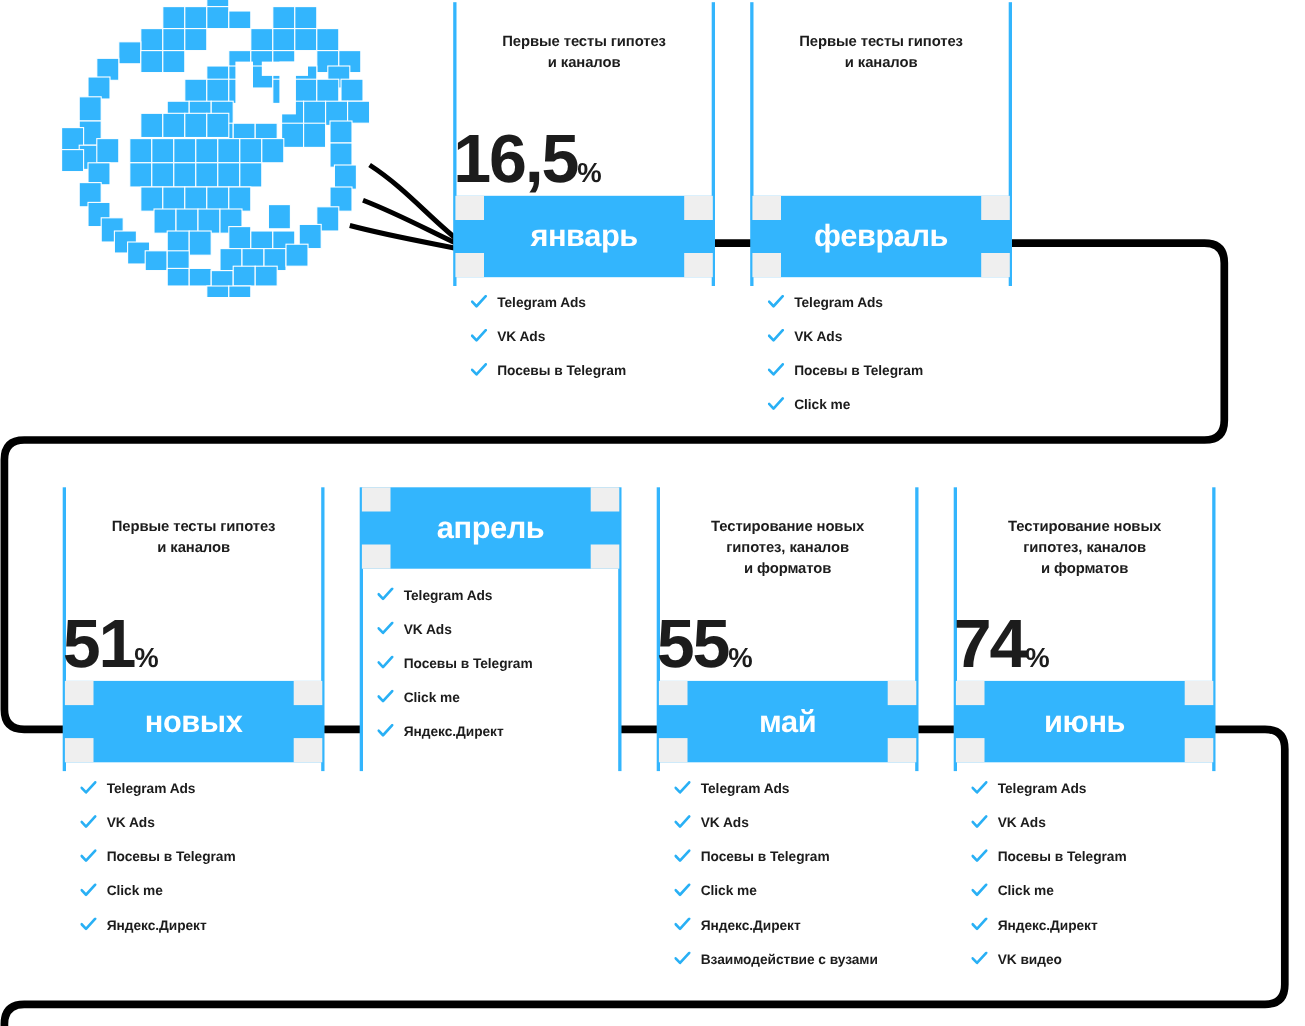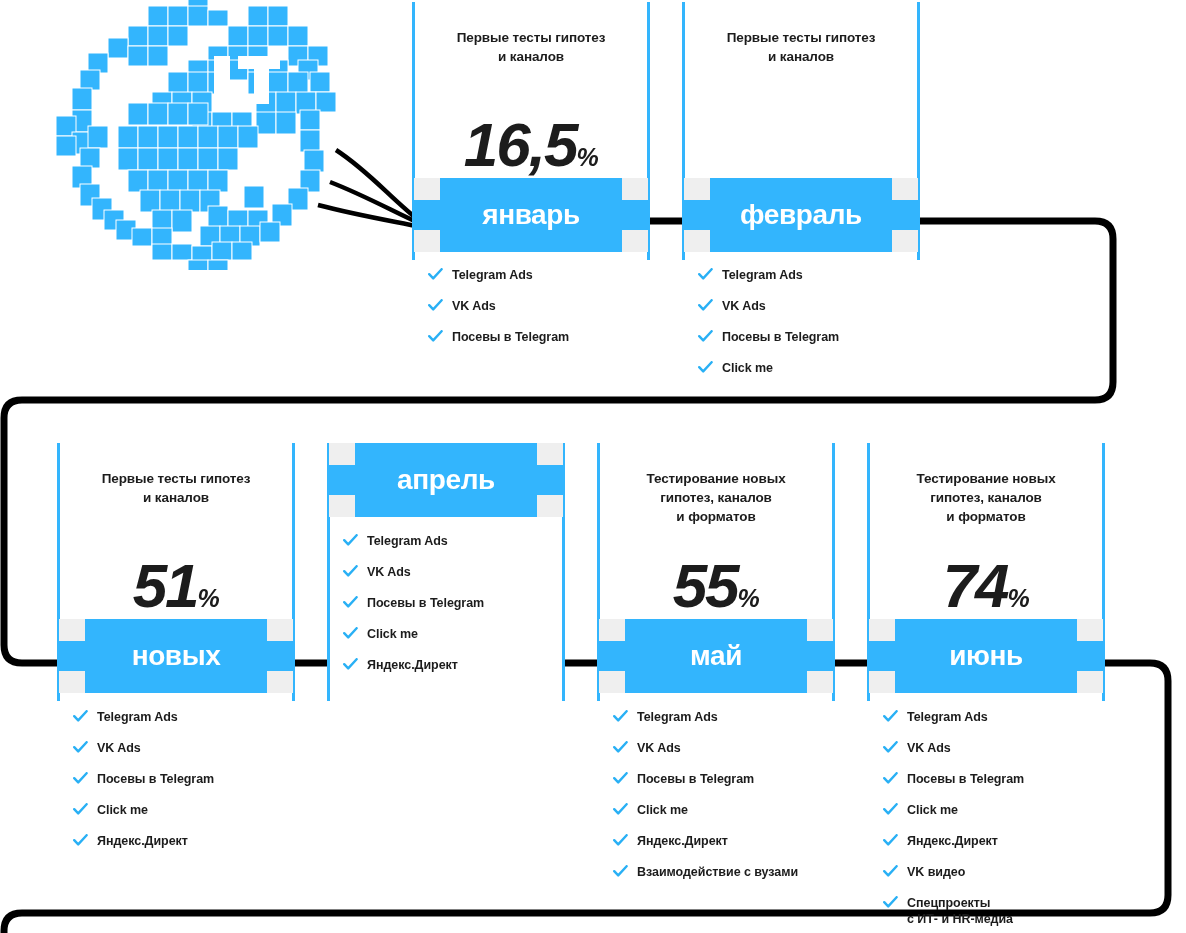--- a/index.html
+++ b/index.html
@@ -58,23 +58,22 @@
     font-size:13.5px;
     font-weight:bold;
     line-height:1.42;
     color:#1c1c1c;
     letter-spacing:-0.1px;
   }
   .card-metric{
     position:absolute;
     left:0; right:0;
     bottom:2px;
-    text-align:center;
+    text-align:left;
     white-space:nowrap;
-    font-style:italic;
   }
   .metric-num{
     font-size:62px;
     font-weight:bold;
     line-height:1;
     color:#1c1c1c;
     letter-spacing:-2px;
   }
   .metric-pct{
     font-size:25px;
@@ -514,19 +513,16 @@
           </svg><span><span>Посевы в Telegram</span></span></li>
         <li class="check-item"><svg class="check-icon" viewBox="0 0 15 13">
             <path d="M1.2 6.2 L5.2 10.4 L13.6 1.2" fill="none" stroke="#29b0f5" stroke-width="2.4" stroke-linecap="round" stroke-linejoin="round"></path>
           </svg><span><span>Click me</span></span></li>
         <li class="check-item"><svg class="check-icon" viewBox="0 0 15 13">
             <path d="M1.2 6.2 L5.2 10.4 L13.6 1.2" fill="none" stroke="#29b0f5" stroke-width="2.4" stroke-linecap="round" stroke-linejoin="round"></path>
           </svg><span><span>Яндекс.Директ</span></span></li>
         <li class="check-item"><svg class="check-icon" viewBox="0 0 15 13">
             <path d="M1.2 6.2 L5.2 10.4 L13.6 1.2" fill="none" stroke="#29b0f5" stroke-width="2.4" stroke-linecap="round" stroke-linejoin="round"></path>
           </svg><span><span>VK видео</span></span></li>
-        <li class="check-item"><svg class="check-icon" viewBox="0 0 15 13">
-            <path d="M1.2 6.2 L5.2 10.4 L13.6 1.2" fill="none" stroke="#29b0f5" stroke-width="2.4" stroke-linecap="round" stroke-linejoin="round"></path>
-          </svg><span><span>Спецпроекты</span><br><span>с ИТ- и HR-медиа</span></span></li>
       </ul>
   </div>
 
 </div>
 
 </body></html>

